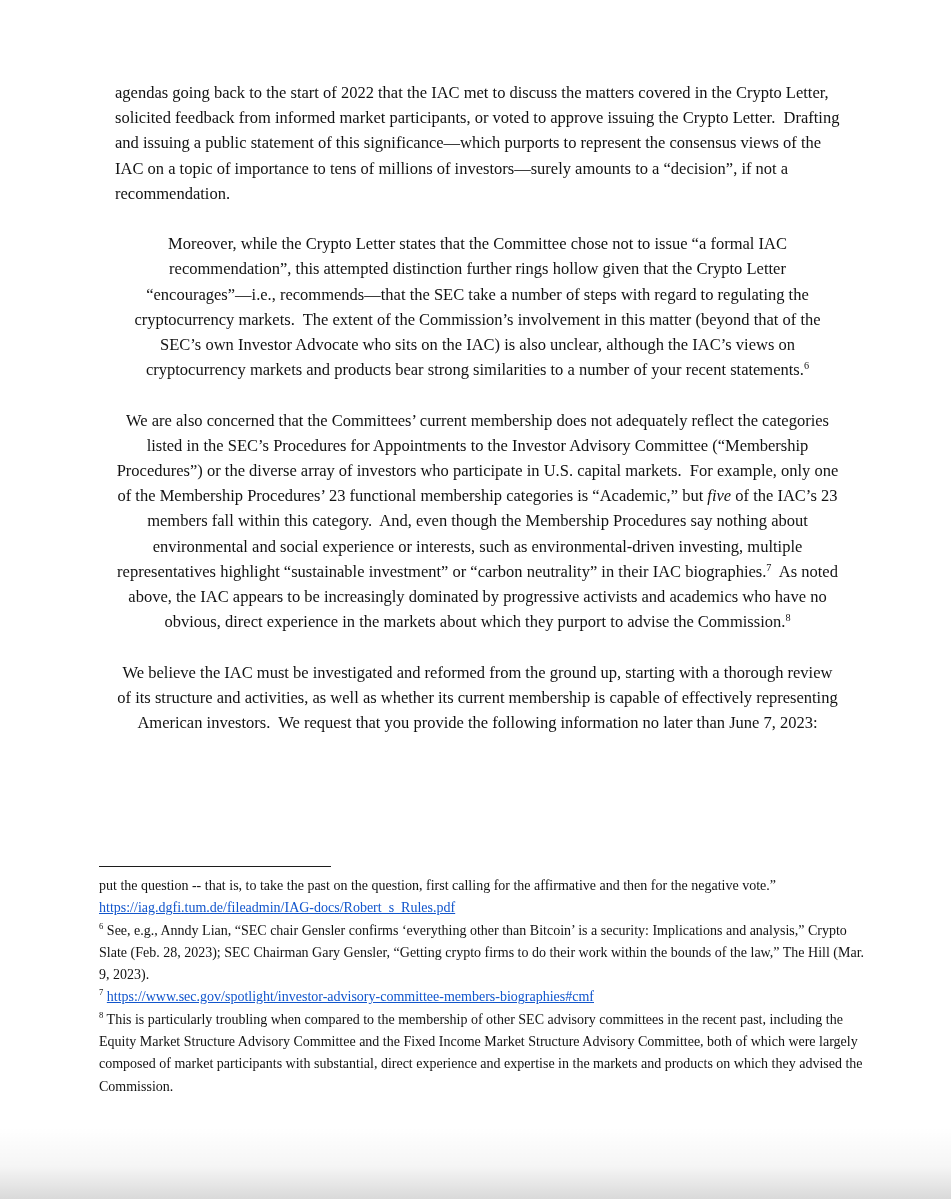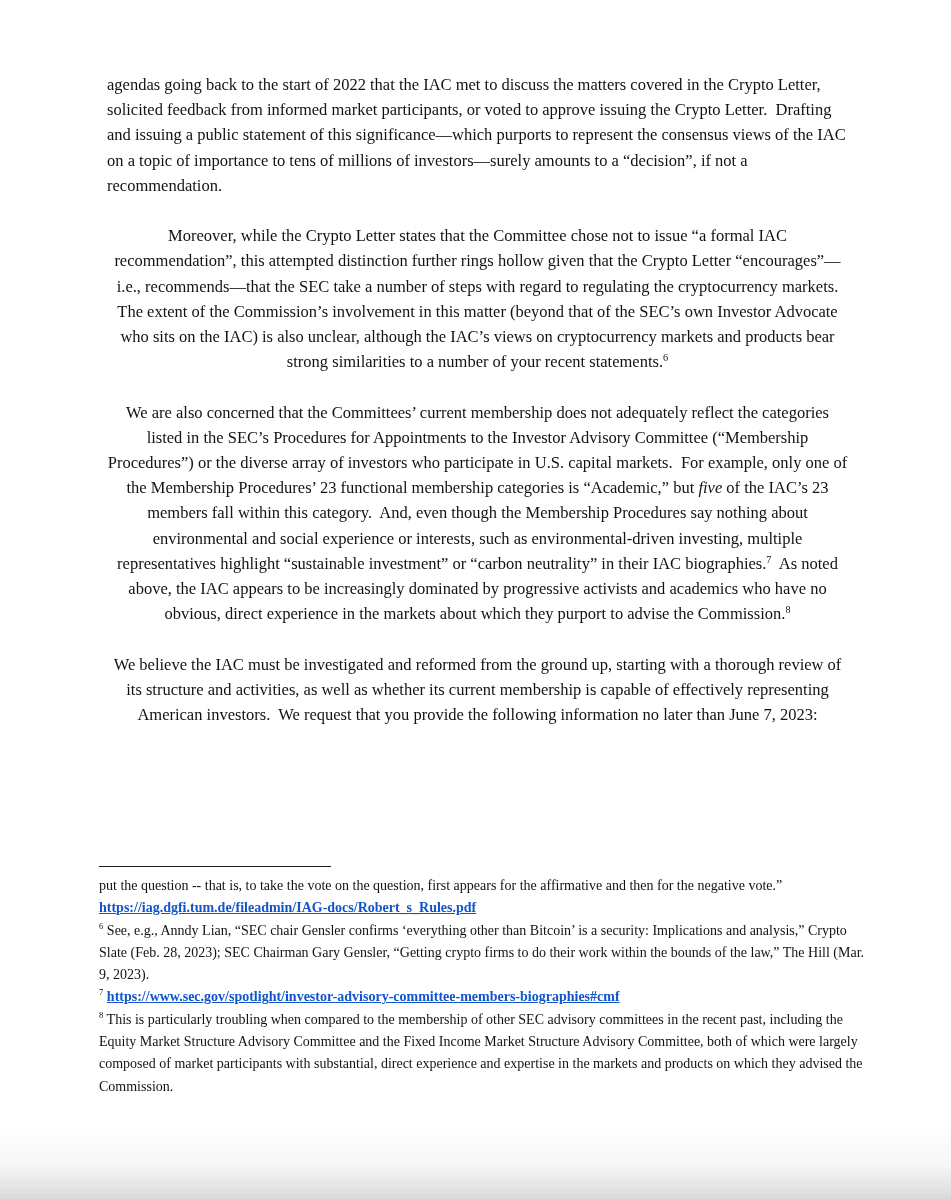--- a/index.html
+++ b/index.html
@@ -19,21 +19,21 @@
   .body-text {
     position: absolute;
     left: 99px;
     top: 64px;
     width: 757px;
     font-size: 16.5px;
     line-height: 25.2px;
     text-align: left;
   }
   .para {
-    margin: 8px;
+    margin: 16px;
     white-space: pre-wrap;
   }
   .para + .para {
     margin-top: 25.2px;
     text-align: center;
   }
   .footnotes {
     position: absolute;
     left: 99px;
     top: 866px;
@@ -56,21 +56,20 @@
     line-height: 0;
     vertical-align: super;
   }
   i {
     font-style: italic;
   }
   .link {
     color: #1155cc;
     text-decoration: underline;
     cursor: pointer;
-    font-weight: bold;
   }
   .page-bottom-shade {
     position: absolute;
     left: 0;
     bottom: 0;
     width: 100%;
     height: 72px;
     pointer-events: none;
     background: linear-gradient(180deg, rgba(255,255,255,0) 0%, rgba(0,0,0,0.04) 55%, rgba(0,0,0,0.15) 100%);
   }
@@ -82,21 +81,21 @@
 
   <main class="body-text">
     <p class="para"><span>agendas going back to the start of 2022 that the IAC met to discuss the matters covered in the Crypto Letter, solicited feedback from informed market participants, or voted to approve issuing the Crypto Letter.  Drafting and issuing a public statement of this significance—which purports to represent the consensus views of the IAC on a topic of importance to tens of millions of investors—surely amounts to a “decision”, if not a recommendation.</span></p>
     <p class="para"><span>Moreover, while the Crypto Letter states that the Committee chose not to issue “a formal IAC recommendation”, this attempted distinction further rings hollow given that the Crypto Letter “encourages”—i.e., recommends—that the SEC take a number of steps with regard to regulating the cryptocurrency markets.  The extent of the Commission’s involvement in this matter (beyond that of the SEC’s own Investor Advocate who sits on the IAC) is also unclear, although the IAC’s views on cryptocurrency markets and products bear strong similarities to a number of your recent statements.</span><sup>6</sup></p>
     <p class="para"><span>We are also concerned that the Committees’ current membership does not adequately reflect the categories listed in the SEC’s Procedures for Appointments to the Investor Advisory Committee (“Membership Procedures”) or the diverse array of investors who participate in U.S. capital markets.  For example, only one of the Membership Procedures’ 23 functional membership categories is “Academic,” but </span><i>five</i><span> of the IAC’s 23 members fall within this category.  And, even though the Membership Procedures say nothing about environmental and social experience or interests, such as environmental-driven investing, multiple representatives highlight “sustainable investment” or “carbon neutrality” in their IAC biographies.</span><sup>7</sup><span>  As noted above, the IAC appears to be increasingly dominated by progressive activists and academics who have no obvious, direct experience in the markets about which they purport to advise the Commission.</span><sup>8</sup></p>
     <p class="para"><span>We believe the IAC must be investigated and reformed from the ground up, starting with a thorough review of its structure and activities, as well as whether its current membership is capable of effectively representing American investors.  We request that you provide the following information no later than June 7, 2023:</span></p>
   </main>
 
   <footer class="footnotes">
     <div class="fn-separator"></div>
-    <p class="fn"><span>put the question -- that is, to take the vote on the question, first appears for the affirmative and then for the negative vote.” </span><a href="#" class="link">https://iag.dgfi.tum.de/fileadmin/IAG-docs/Robert_s_Rules.pdf</a></p>
+    <p class="fn"><span>put the question -- that is, to take the past on the question, first calling for the affirmative and then for the negative vote.” </span><a href="#" class="link">https://iag.dgfi.tum.de/fileadmin/IAG-docs/Robert_s_Rules.pdf</a></p>
     <p class="fn"><sup>6</sup><span> See, e.g., Anndy Lian, “SEC chair Gensler confirms ‘everything other than Bitcoin’ is a security: Implications and analysis,” Crypto Slate (Feb. 28, 2023); SEC Chairman Gary Gensler, “Getting crypto firms to do their work within the bounds of the law,” The Hill (Mar. 9, 2023).</span></p>
     <p class="fn"><sup>7</sup><span> </span><a href="#" class="link">https://www.sec.gov/spotlight/investor-advisory-committee-members-biographies#cmf</a></p>
     <p class="fn"><sup>8</sup><span> This is particularly troubling when compared to the membership of other SEC advisory committees in the recent past, including the Equity Market Structure Advisory Committee and the Fixed Income Market Structure Advisory Committee, both of which were largely composed of market participants with substantial, direct experience and expertise in the markets and products on which they advised the Commission.</span></p>
   </footer>
 
   <div class="page-bottom-shade"></div>
 
 </div>
 
 </body></html>

